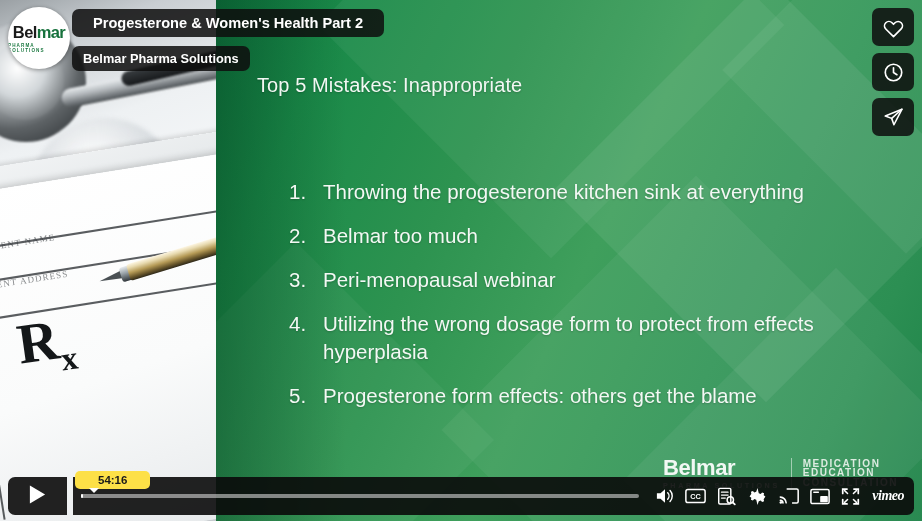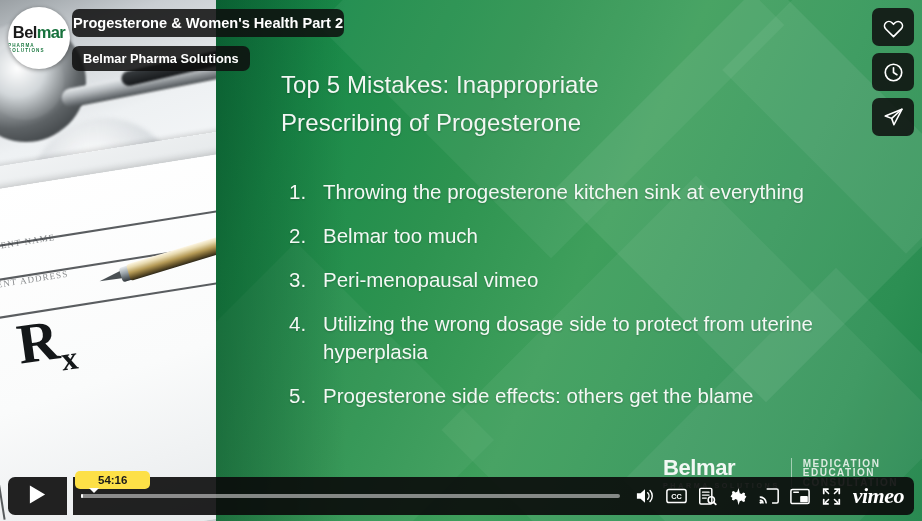--- a/index.html
+++ b/index.html
@@ -145,25 +145,24 @@
   .f6 { left:470px; top:330px; width:300px; height:300px; transform:rotate(45deg); opacity:.06; }
   .dark-left {
     position:absolute; left:0; top:0; width:130px; height:521px;
     background: linear-gradient(90deg, rgba(0,45,20,.34), rgba(0,45,20,0));
   }
 
   .slide-title {
     position:absolute; left:41px; top:66px;
     width:640px;
     color:#f2f7f3;
-    font-size:24px; line-height:38px;
+    font-size:20px; line-height:38px;
     font-weight:400;
     letter-spacing:.1px;
     text-shadow:0 1px 2px rgba(0,0,0,.22);
-    margin-left:24px;
   }
   .slide-list {
     position:absolute; left:73px; top:178px;
     width:610px;
     color:#f3f8f4;
     font-size:20.5px; line-height:27.5px;
     text-shadow:0 1px 2px rgba(0,0,0,.2);
   }
   .slide-list .li {
     display:flex; margin-bottom:16.5px;
@@ -216,21 +215,21 @@
     position:absolute;
     background:rgba(14,14,14,.86);
     color:#fff;
     border-radius:7px;
     font-weight:700;
     white-space:nowrap;
     z-index:5;
   }
   .pill-title {
     left:72px; top:9px;
-    padding:6px 1px;
+    padding:6px 21px;
     font-size:14.6px;
   }
   .pill-author {
     left:72px; top:46px;
     padding:5px 11px;
     font-size:12.8px;
     text-align:center;
   }
 
   .side-actions {
@@ -315,21 +314,21 @@
     width:31px; height:33px;
     display:flex; align-items:center; justify-content:center;
     cursor:pointer;
   }
   .ctl-btn svg{ display:block; }
   .vimeo-mark {
     margin-left:6px; margin-right:2px;
     color:#fff;
     font-family:"Liberation Serif", serif;
     font-style:italic; font-weight:700;
-    font-size:22px; letter-spacing:-.5px;
+    font-size:14px; letter-spacing:-.5px;
     cursor:pointer;
   }
 </style>
 </head>
 <body>
 
 <div class="player">
 
   <div class="stage">
 
@@ -364,43 +363,42 @@
       <div class="facet f1"></div>
       <div class="facet f2"></div>
       <div class="facet f3"></div>
       <div class="facet f4"></div>
       <div class="facet f5"></div>
       <div class="facet f6"></div>
       <div class="dark-left"></div>
 
       <div class="slide-title">
         <div>Top 5 Mistakes: Inappropriate</div>
-        <div>Prescribing of Progesterone</div>
       </div>
 
       <div class="slide-list">
         <div class="li">
           <span class="num">1.</span>
           <span class="txt">Throwing the progesterone kitchen sink at everything</span>
         </div>
         <div class="li">
           <span class="num">2.</span>
           <span class="txt">Belmar too much</span>
         </div>
         <div class="li">
           <span class="num">3.</span>
-          <span class="txt">Peri-menopausal vimeo</span>
+          <span class="txt">Peri-menopausal webinar</span>
         </div>
         <div class="li">
           <span class="num">4.</span>
-          <span class="txt">Utilizing the wrong dosage side to protect from uterine hyperplasia</span>
+          <span class="txt">Utilizing the wrong dosage form to protect from effects hyperplasia</span>
         </div>
         <div class="li">
           <span class="num">5.</span>
-          <span class="txt">Progesterone side effects: others get the blame</span>
+          <span class="txt">Progesterone form effects: others get the blame</span>
         </div>
       </div>
 
       <div class="watermark">
         <div class="wm-left">
           <div class="wm-name">Belmar</div>
           <div class="wm-sub">PHARMA SOLUTIONS</div>
         </div>
         <div class="wm-div"></div>
         <div class="wm-right">

